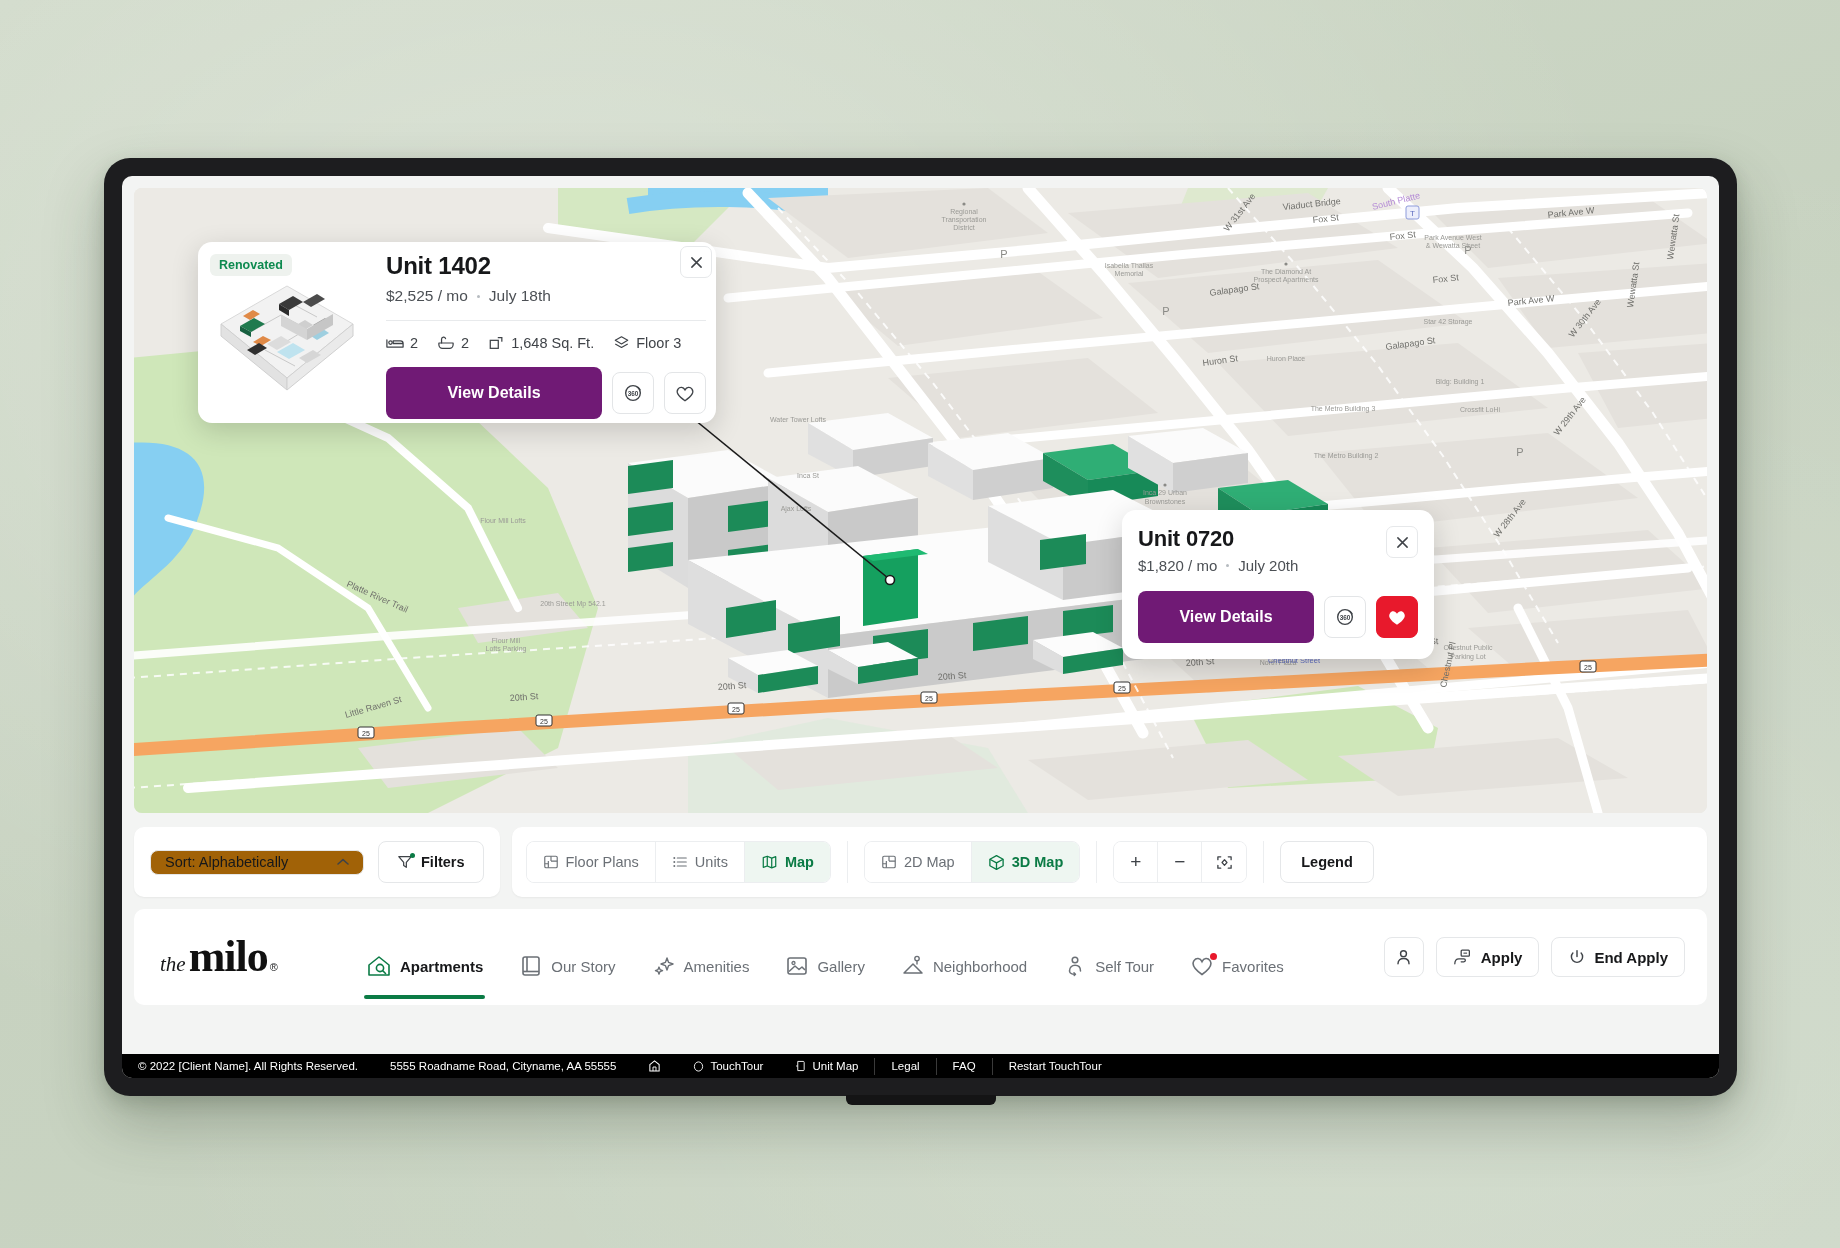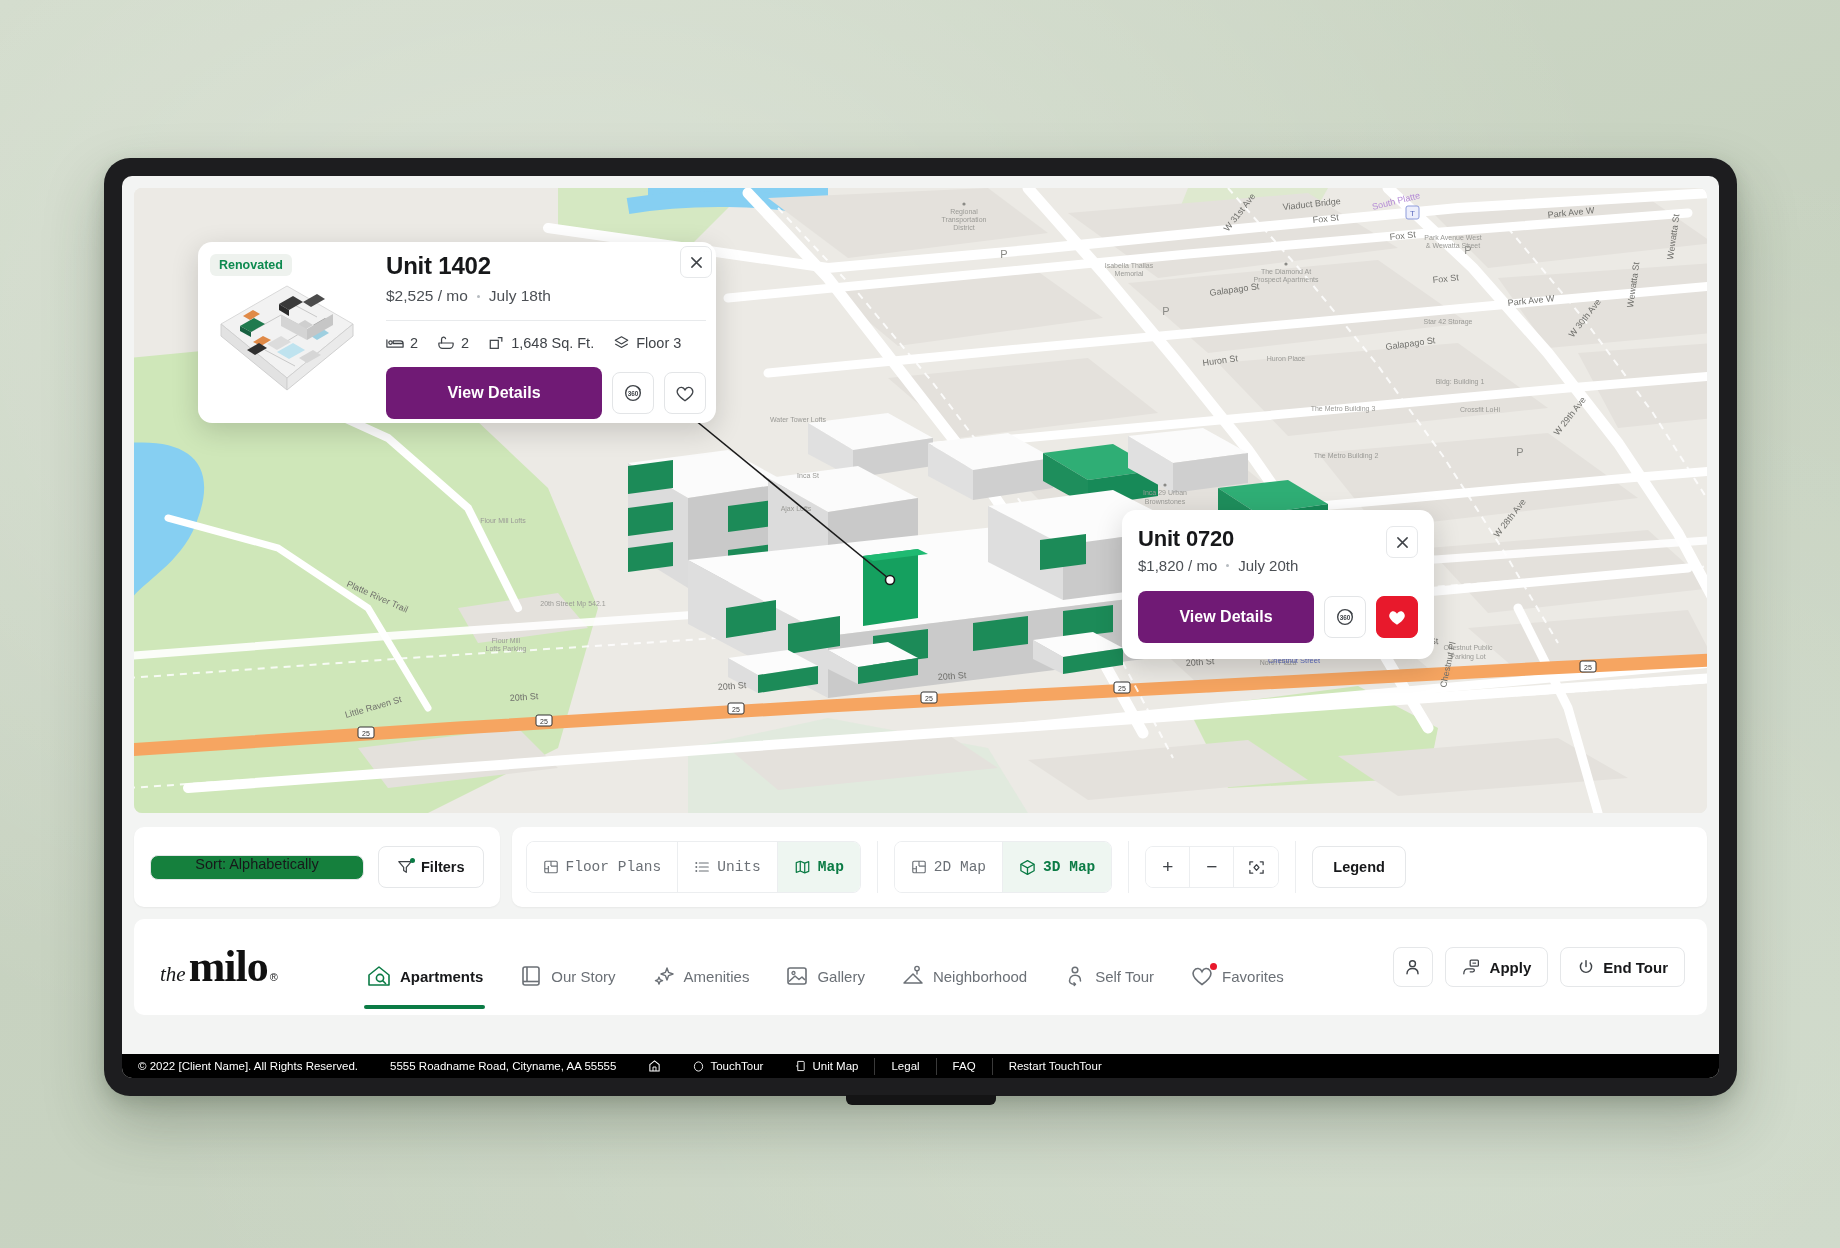--- a/index.html
+++ b/index.html
@@ -170,39 +170,38 @@
   .tb-right { flex: 1; gap: 0; padding: 14px 14px; }
   .sort-select {
     display: flex; align-items: center; justify-content: space-between;
     gap: 40px;
     min-width: 214px;
     height: 25px;
     border: 1px solid #e5e7e9;
     border-radius: 8px;
     padding: 0 14px;
     font-size: 14.5px; color: #17181a; font-weight: 500;
-    cursor: pointer; background: #15803d; flex-direction: column;
+    cursor: pointer; background: #a16207;
   }
   .filters-btn {
     display: flex; align-items: center; gap: 8px;
     height: 42px;
     border: 1px solid #e5e7e9;
     border-radius: 8px;
     padding: 0 18px;
     font-size: 14.5px; font-weight: bold; color: #17181a;
     cursor: pointer; background: #fff;
     position: relative;
   }
   .seg {
     display: flex; align-items: flex-start;
     border: 1px solid #eceef0;
     border-radius: 8px;
     overflow: hidden;
-    height: 52px;
-    font-family: Liberation Mono, monospace;
+    height: 42px;
   }
   .seg-item {
     display: flex; align-items: center; gap: 7px;
     padding: 0 16px; height: 100%;
     font-size: 14.5px; color: #6b7076;
     cursor: pointer; background: #fff;
     border-right: 1px solid #eceef0;
     white-space: nowrap;
   }
   .seg-item:last-child { border-right: none; }
@@ -911,21 +910,21 @@
             <path d="M2 17 C2 13.5 4 11.5 6.5 11.5 H12 a1.6 1.6 0 0 1 0 3.2 H9" stroke="#3f4348" stroke-width="1.4" fill="none" stroke-linecap="round" stroke-linejoin="round"></path>
             <path d="M11.5 5.2 h4" stroke="#3f4348" stroke-width="1.2"></path>
           </svg>
           <span>Apply</span>
         </div>
         <div class="pill-btn">
           <svg width="18" height="18" viewBox="0 0 20 20">
             <path d="M10 3 V9.5" stroke="#3f4348" stroke-width="1.6" stroke-linecap="round"></path>
             <path d="M5.4 5.6 a6.2 6.2 0 1 0 9.2 0" stroke="#3f4348" stroke-width="1.6" fill="none" stroke-linecap="round"></path>
           </svg>
-          <span>End Tour</span>
+          <span>End Apply</span>
         </div>
       </div>
     </div>
 
     <div class="footer">
       <span class="f-item">© 2022 [Client Name]. All Rights Reserved.</span>
       <span class="f-item">5555 Roadname Road, Cityname, AA 55555</span>
       <span class="f-item">
         <svg width="13" height="14" viewBox="0 0 14 15">
           <path d="M2 6 L7 2 L12 6 V13 H2 z" stroke="#fff" stroke-width="1.1" fill="none"></path>

